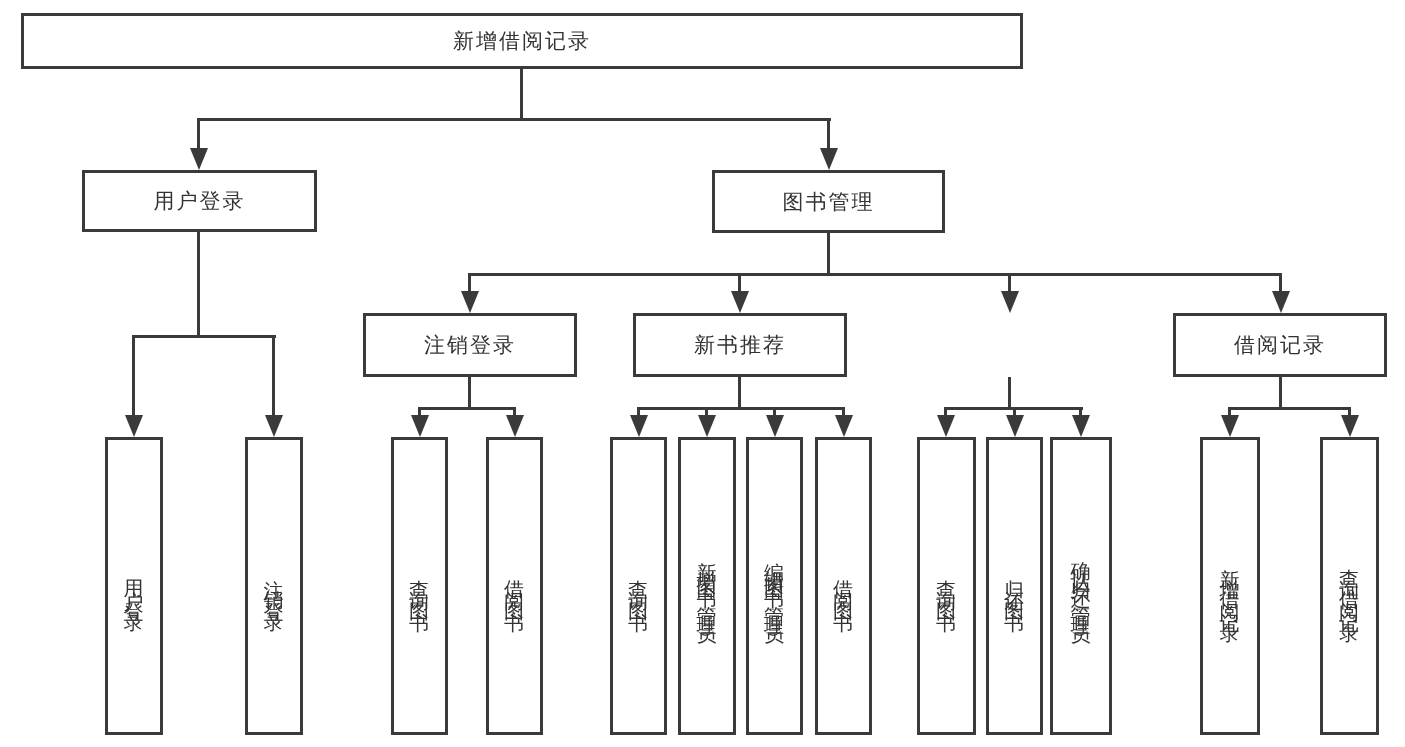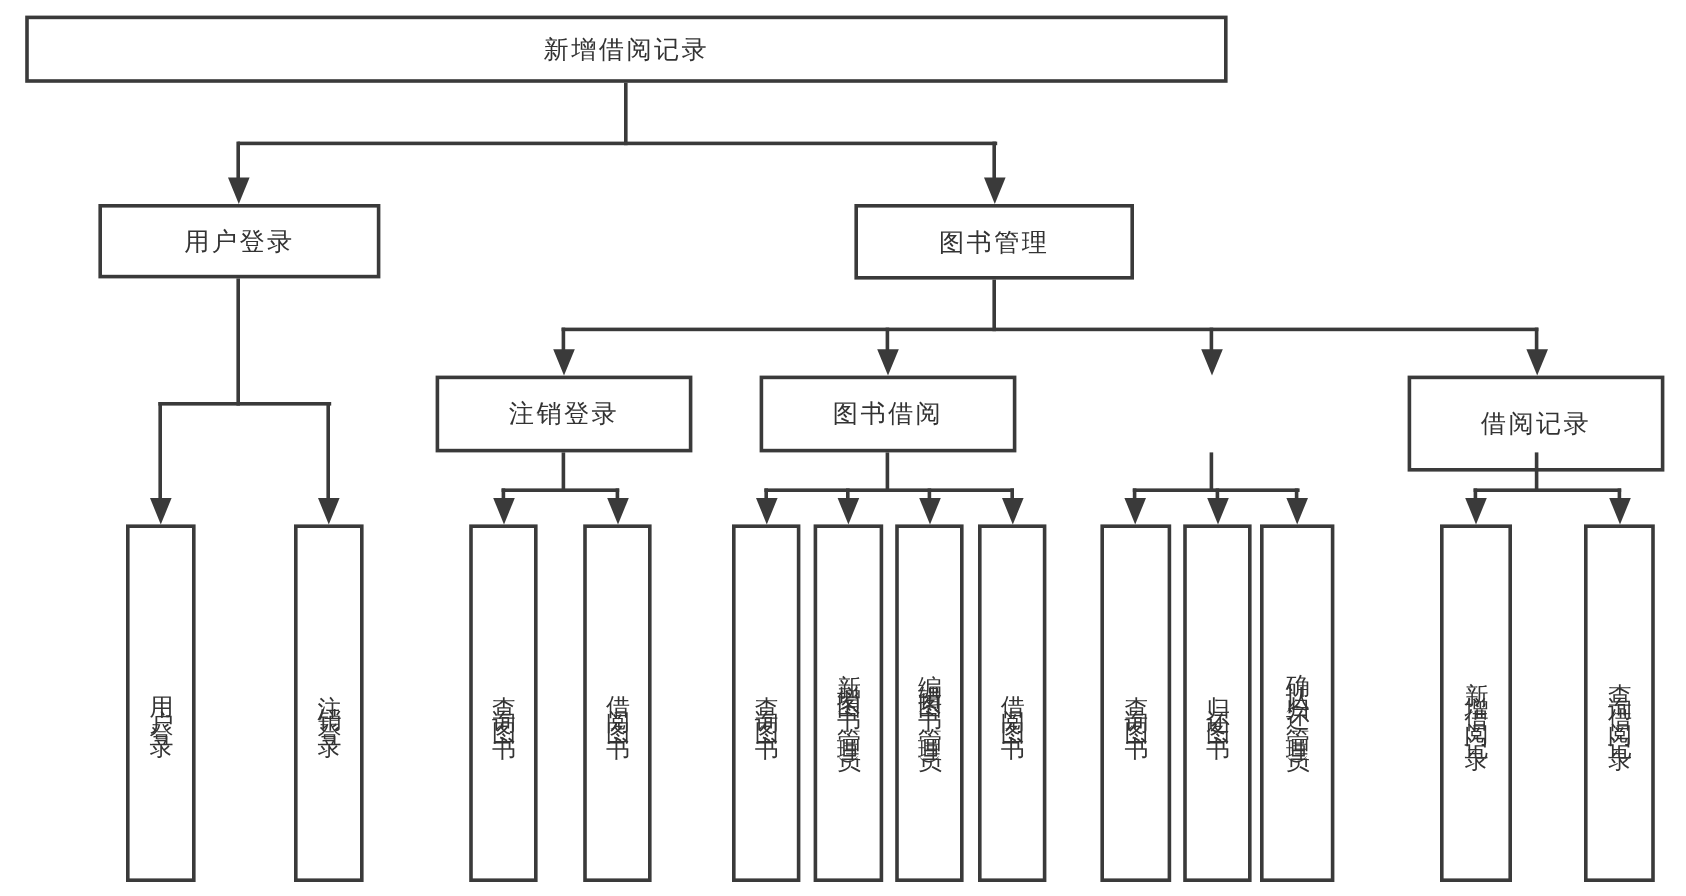--- a/index.html
+++ b/index.html
@@ -52,23 +52,23 @@
     <span>用户登录</span>
   </div>
   <div class="node" style="left:712px; top:170px; width:233px; height:63px;">
     <span>图书管理</span>
   </div>
 
   <div class="node" style="left:363px; top:313px; width:214px; height:64px;">
     <span>注销登录</span>
   </div>
   <div class="node" style="left:633px; top:313px; width:214px; height:64px;">
-    <span>图书借阅</span>
+    <span>新书推荐</span>
   </div>
-  <div class="node" style="left:1173px; top:313px; width:214px; height:80px;">
+  <div class="node" style="left:1173px; top:313px; width:214px; height:64px;">
     <span>借阅记录</span>
   </div>
 
   <div class="leaf" style="left:105px; top:437px; width:58px; height:298px;">
     <span class="vtext">用户登录</span>
   </div>
   <div class="leaf" style="left:245px; top:437px; width:58px; height:298px;">
     <span class="vtext">注销登录</span>
   </div>
 

